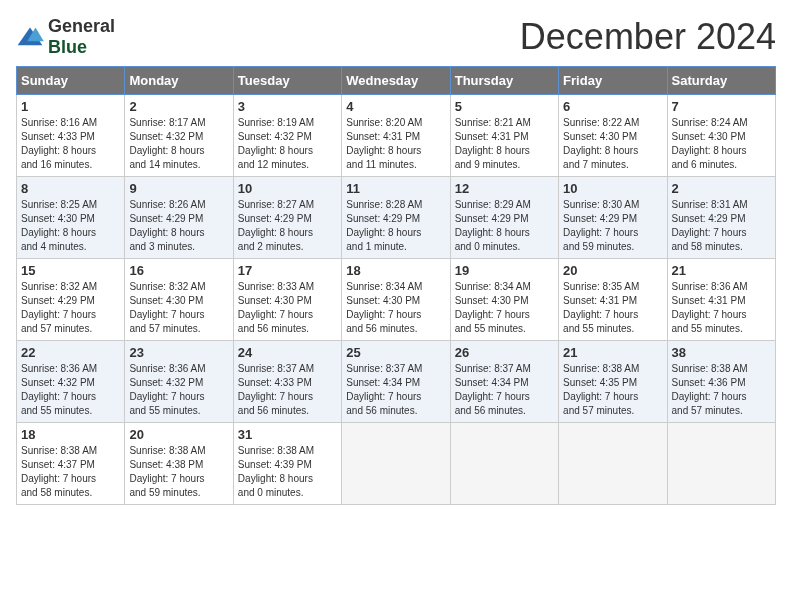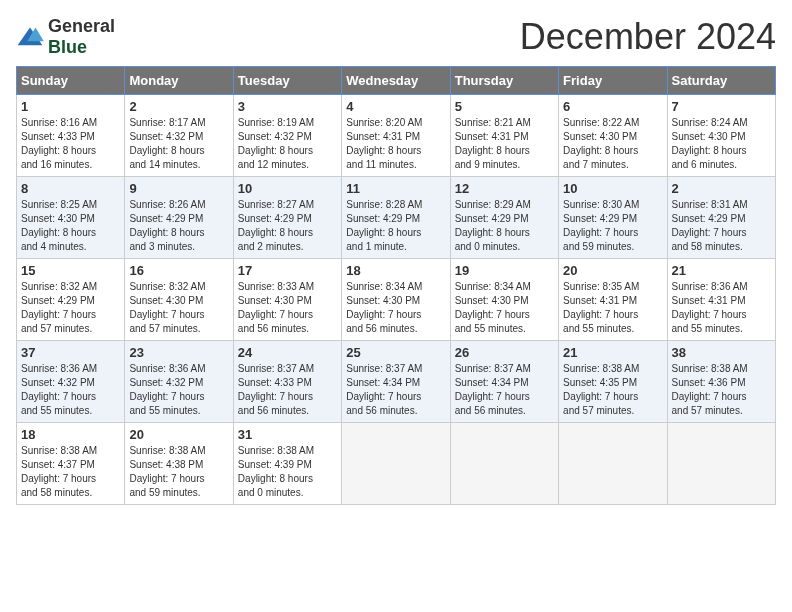--- a/index.html
+++ b/index.html
@@ -208,21 +208,21 @@
           <span class="day-num">20</span>
           <div class="day-info">Sunrise: 8:35 AM<br>Sunset: 4:31 PM<br>Daylight: 7 hours<br>and 55 minutes.</div>
         </td>
         <td>
           <span class="day-num">21</span>
           <div class="day-info">Sunrise: 8:36 AM<br>Sunset: 4:31 PM<br>Daylight: 7 hours<br>and 55 minutes.</div>
         </td>
       </tr>
       <tr>
         <td>
-          <span class="day-num">37</span>
+          <span class="day-num">22</span>
           <div class="day-info">Sunrise: 8:36 AM<br>Sunset: 4:32 PM<br>Daylight: 7 hours<br>and 55 minutes.</div>
         </td>
         <td>
           <span class="day-num">23</span>
           <div class="day-info">Sunrise: 8:36 AM<br>Sunset: 4:32 PM<br>Daylight: 7 hours<br>and 55 minutes.</div>
         </td>
         <td>
           <span class="day-num">24</span>
           <div class="day-info">Sunrise: 8:37 AM<br>Sunset: 4:33 PM<br>Daylight: 7 hours<br>and 56 minutes.</div>
         </td>

